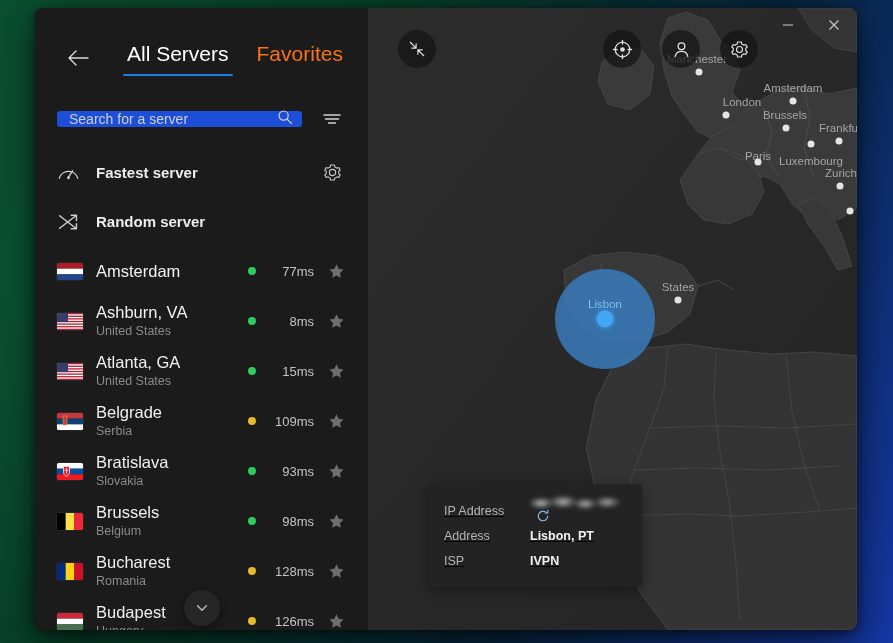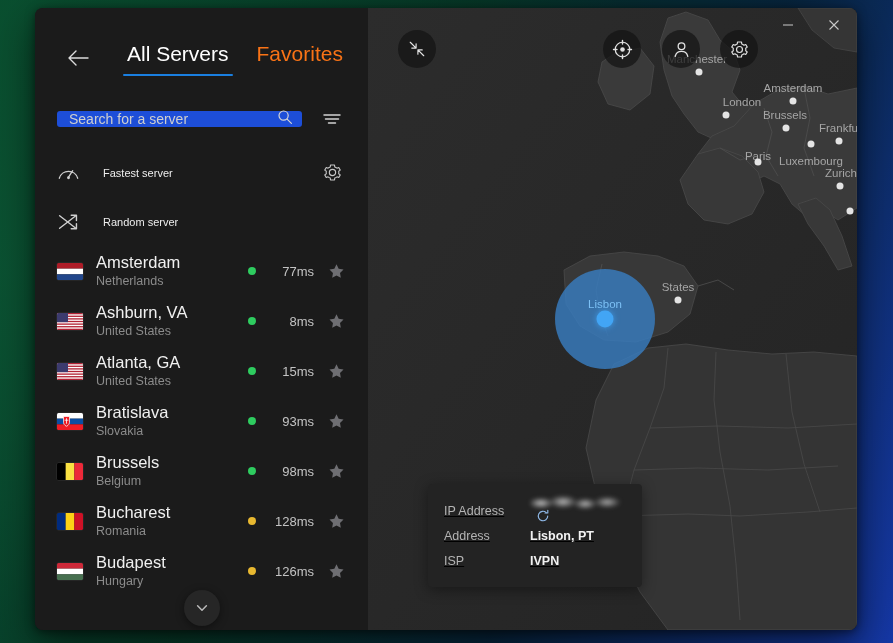--- a/index.html
+++ b/index.html
@@ -146,24 +146,25 @@
     height: 49px;
     padding: 0 22px 0 22px;
     cursor: pointer;
   }
   .quick-ico {
     width: 34px; flex: 0 0 34px;
     display:flex; align-items:center; justify-content:flex-start;
     color:#cfcfcf;
   }
   .quick-label {
-    font-size: 11px;
+    font-size: 15px;
     color: #ededed;
     flex: 1;
-    margin-left: 12px;
+    margin-left: 5px;
+    font-weight: bold;
   }
   .quick-gear {
     width: 28px; height:28px;
     display:flex;align-items:center;justify-content:center;
     color:#c8c8c8; cursor:pointer; border-radius:4px;
   }
 
   
   .srv-row {
     display: flex;
@@ -420,21 +421,20 @@
         <div class="srv-row">
           <span class="flag">
             <svg width="26" height="17" viewBox="0 0 26 17" aria-hidden="true">
               <rect width="26" height="5.67" y="0" fill="#AE1C28"></rect>
               <rect width="26" height="5.67" y="5.67" fill="#ffffff"></rect>
               <rect width="26" height="5.66" y="11.34" fill="#21468B"></rect>
             </svg>
           </span>
           <span class="srv-txt">
             <span class="srv-city">Amsterdam</span>
-            <span class="srv-country">Netherlands</span>
           </span>
           <span class="dot" style="background:#2ecc5f"></span>
           <span class="ping">77ms</span>
           <span class="star">
             <svg width="17" height="17" viewBox="0 0 20 20" aria-hidden="true">
                 <path d="M10 1.6l2.55 5.17 5.7.83-4.12 4.02.97 5.68L10 14.6l-5.1 2.7.97-5.68L1.75 7.6l5.7-.83z" fill="currentColor"></path>
               </svg>
           </span>
         </div>
 
@@ -489,20 +489,41 @@
           </span>
           <span class="dot" style="background:#2ecc5f"></span>
           <span class="ping">15ms</span>
           <span class="star">
             <svg width="17" height="17" viewBox="0 0 20 20" aria-hidden="true">
                 <path d="M10 1.6l2.55 5.17 5.7.83-4.12 4.02.97 5.68L10 14.6l-5.1 2.7.97-5.68L1.75 7.6l5.7-.83z" fill="currentColor"></path>
               </svg>
           </span>
         </div>
 
+        <div class="srv-row">
+          <span class="flag">
+            <svg width="26" height="17" viewBox="0 0 26 17" aria-hidden="true">
+              <rect width="26" height="5.67" y="0" fill="#C6363C"></rect>
+              <rect width="26" height="5.67" y="5.67" fill="#0C4076"></rect>
+              <rect width="26" height="5.66" y="11.34" fill="#ffffff"></rect>
+              <rect x="6" y="3" width="4" height="9" fill="#C6363C" stroke="#EDB92E" stroke-width="0.5"></rect>
+            </svg>
+          </span>
+          <span class="srv-txt">
+            <span class="srv-city">Belgrade</span>
+            <span class="srv-country">Serbia</span>
+          </span>
+          <span class="dot" style="background:#e8b830"></span>
+          <span class="ping">109ms</span>
+          <span class="star">
+            <svg width="17" height="17" viewBox="0 0 20 20" aria-hidden="true">
+                <path d="M10 1.6l2.55 5.17 5.7.83-4.12 4.02.97 5.68L10 14.6l-5.1 2.7.97-5.68L1.75 7.6l5.7-.83z" fill="currentColor"></path>
+              </svg>
+          </span>
+        </div>
 
         <div class="srv-row">
           <span class="flag">
             <svg width="26" height="17" viewBox="0 0 26 17" aria-hidden="true">
               <rect width="26" height="5.67" y="0" fill="#ffffff"></rect>
               <rect width="26" height="5.67" y="5.67" fill="#0B4EA2"></rect>
               <rect width="26" height="5.66" y="11.34" fill="#EE1C25"></rect>
               <path d="M6.5 3.5 h6 v6.2 c0 2.2 -3 3.6 -3 3.6 s-3 -1.4 -3 -3.6 z" fill="#EE1C25" stroke="#ffffff" stroke-width="0.7"></path>
               <path d="M9.5 5.2 v5.5 M7.6 7.2 h3.8" stroke="#ffffff" stroke-width="0.8"></path>
             </svg>

